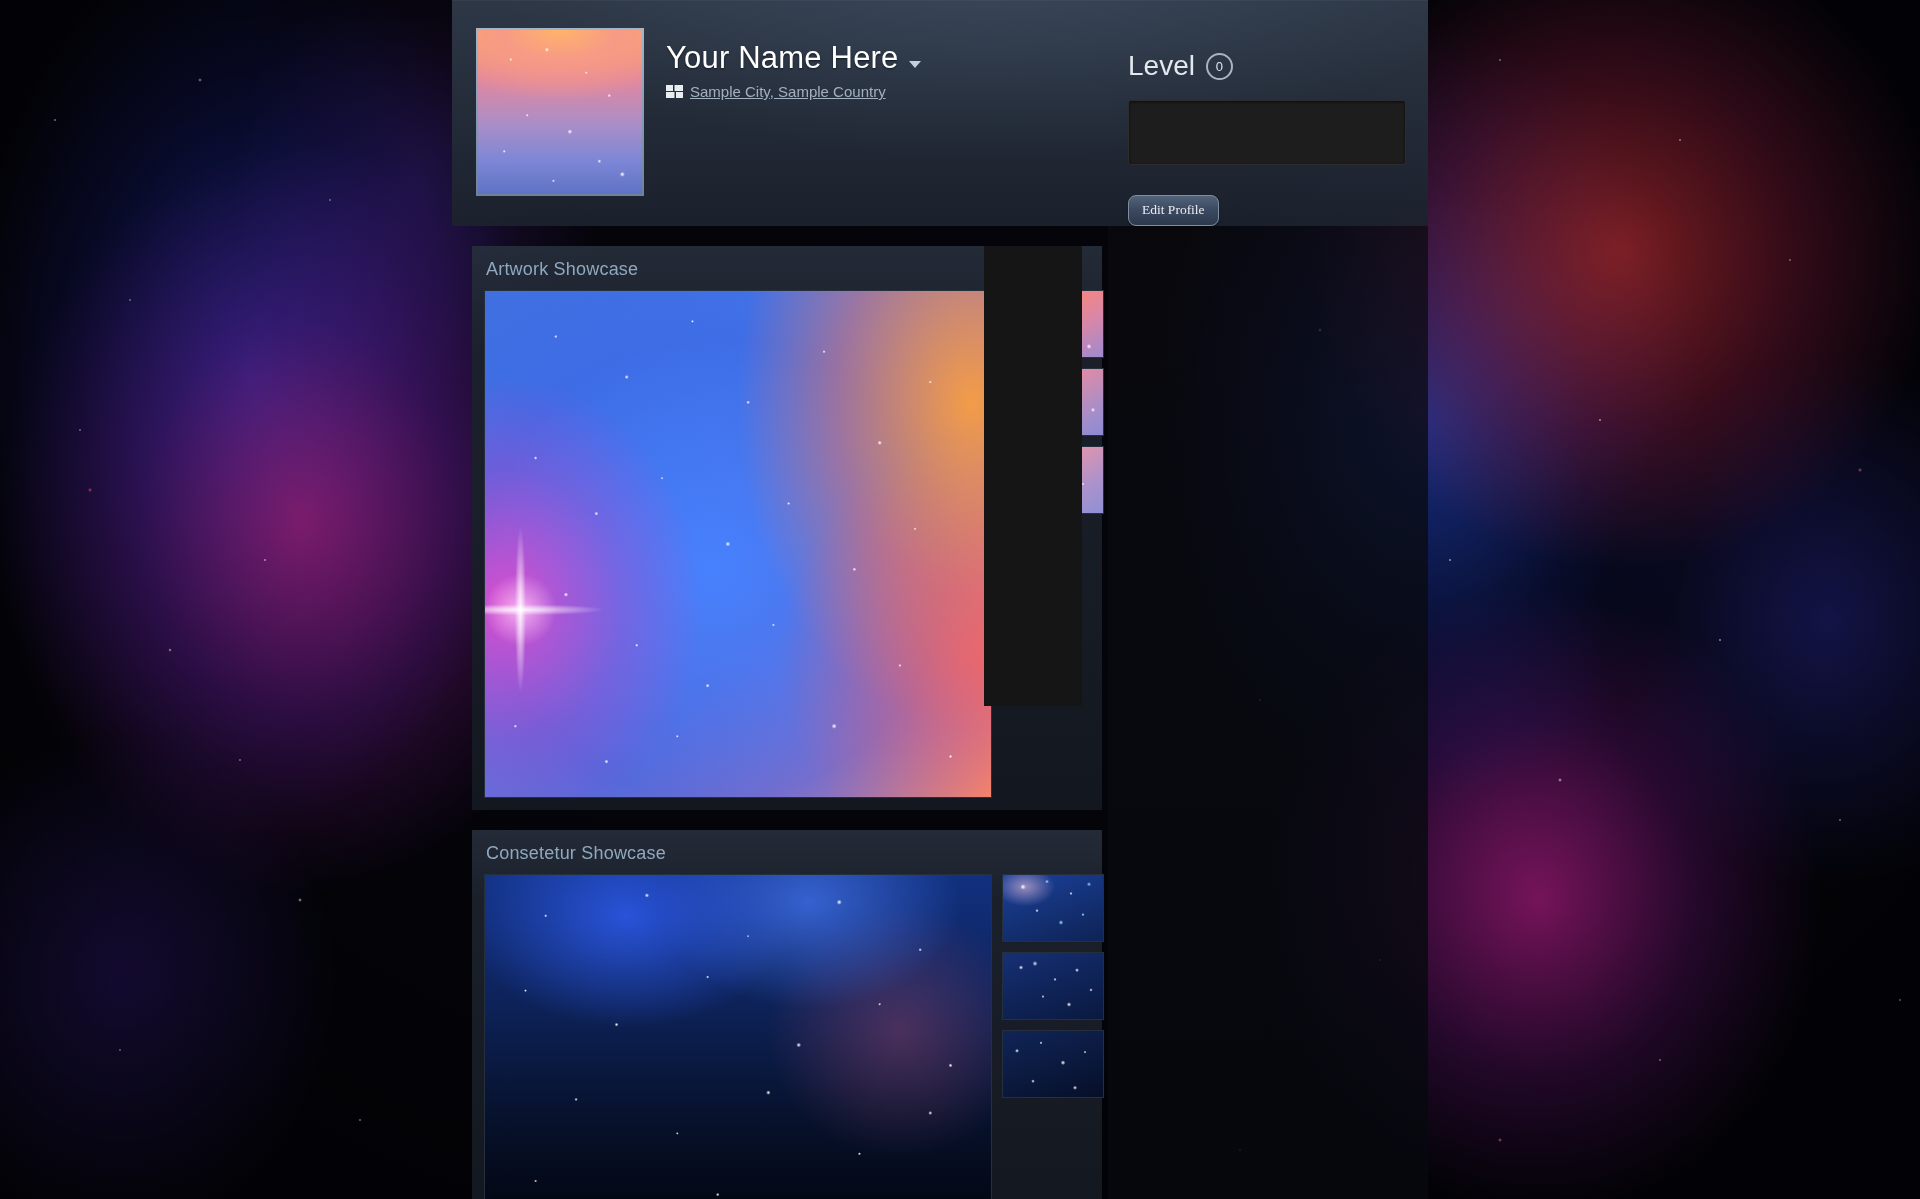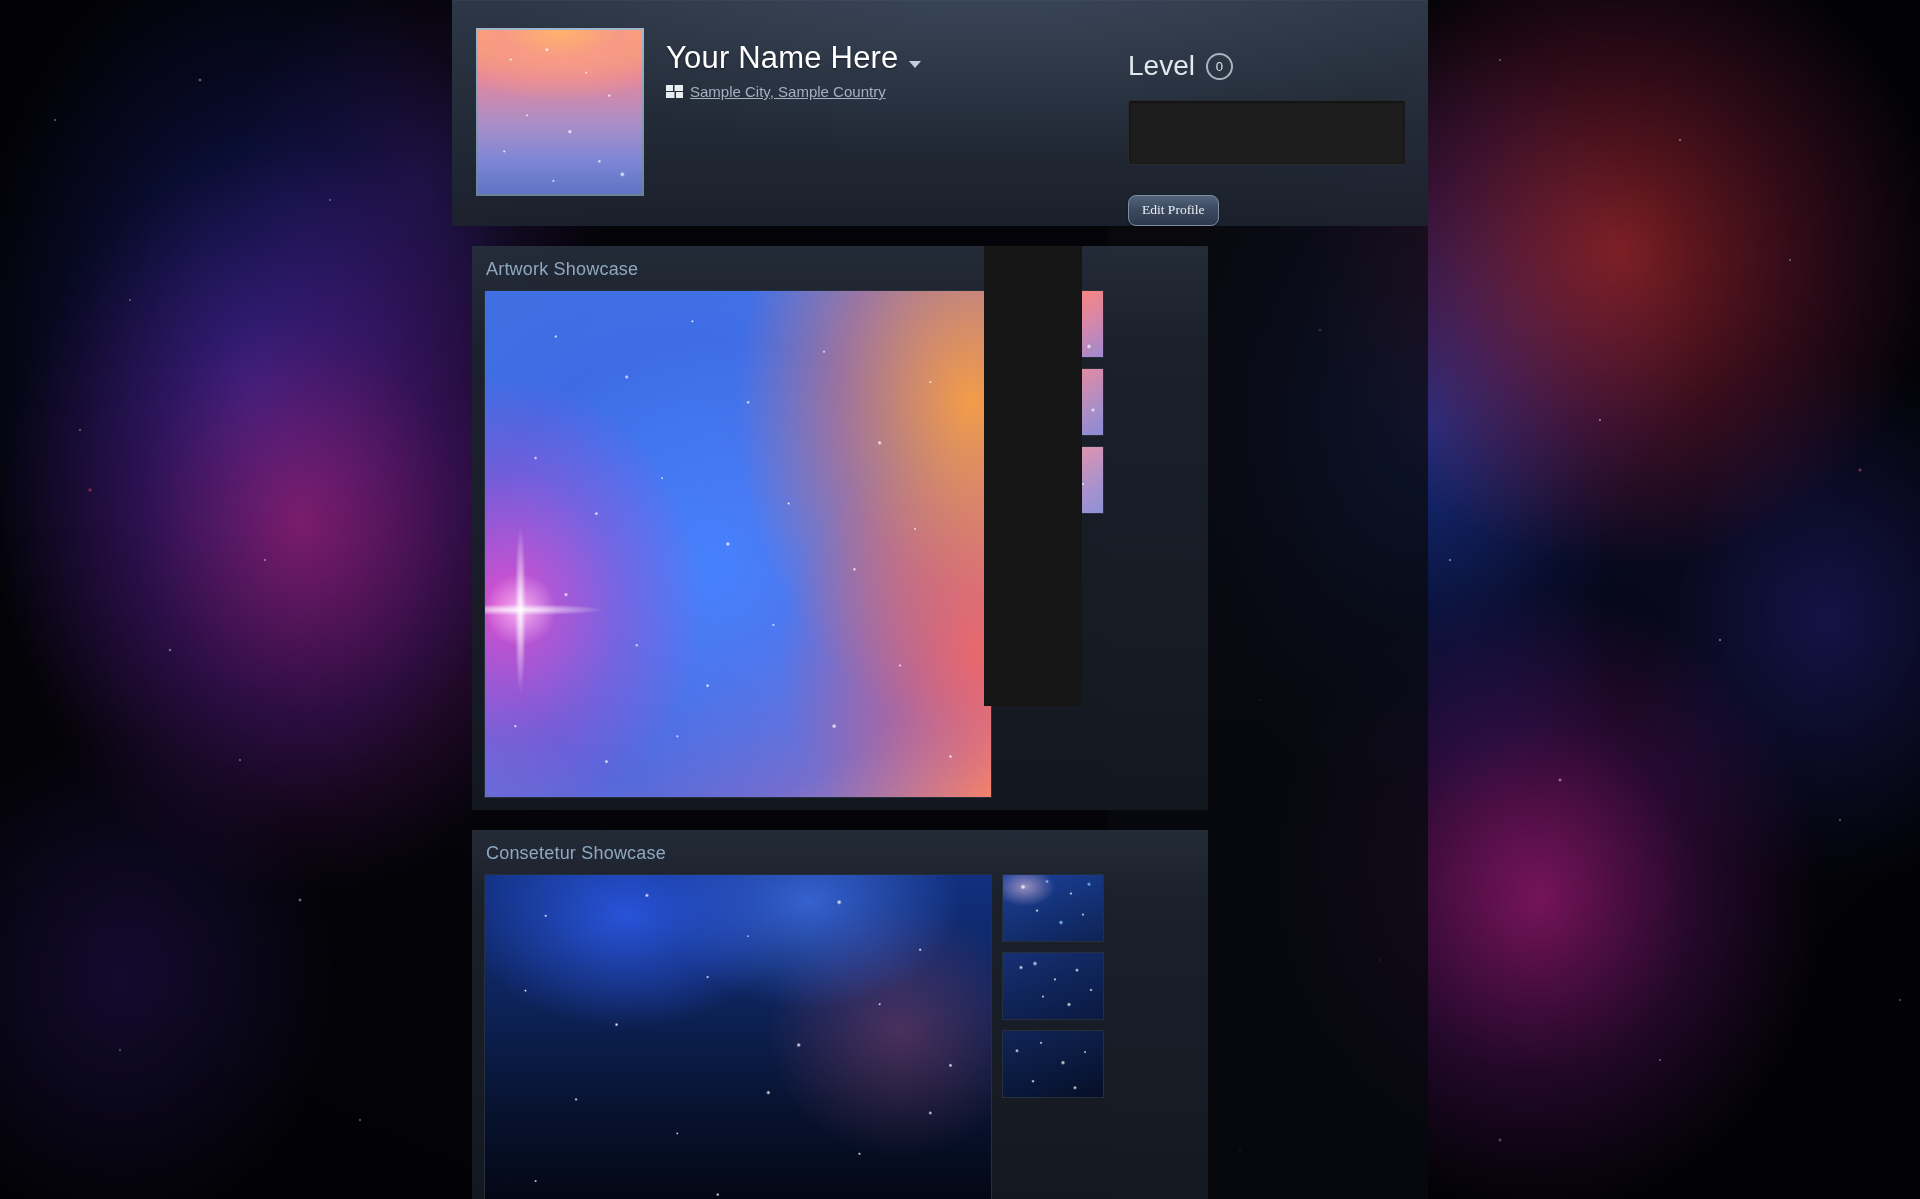--- a/index.html
+++ b/index.html
@@ -175,21 +175,21 @@
     cursor: pointer;
     font-family: Liberation Serif, serif;
   }
 
   
   .content-col { position:relative; width: 760px; }
 
   .showcase {
     margin-top: 20px;
     margin-left: 20px;
-    width: 736px;
+    width: 630px;
     background: linear-gradient(180deg, rgba(38,46,59,0.93) 0%, rgba(28,34,45,0.93) 18%, rgba(20,25,33,0.93) 100%);
     padding: 10px 12px 12px;
   }
   .showcase-title {
     font-size: 18px; color:#8fa8c0; font-weight:400;
     padding: 3px 0 10px 2px; letter-spacing:.2px;
   }
   .showcase-body { display:flex; gap: 10px; }
 
   .showcase-main { flex: 0 0 auto; border: 1px solid #26303d; }

